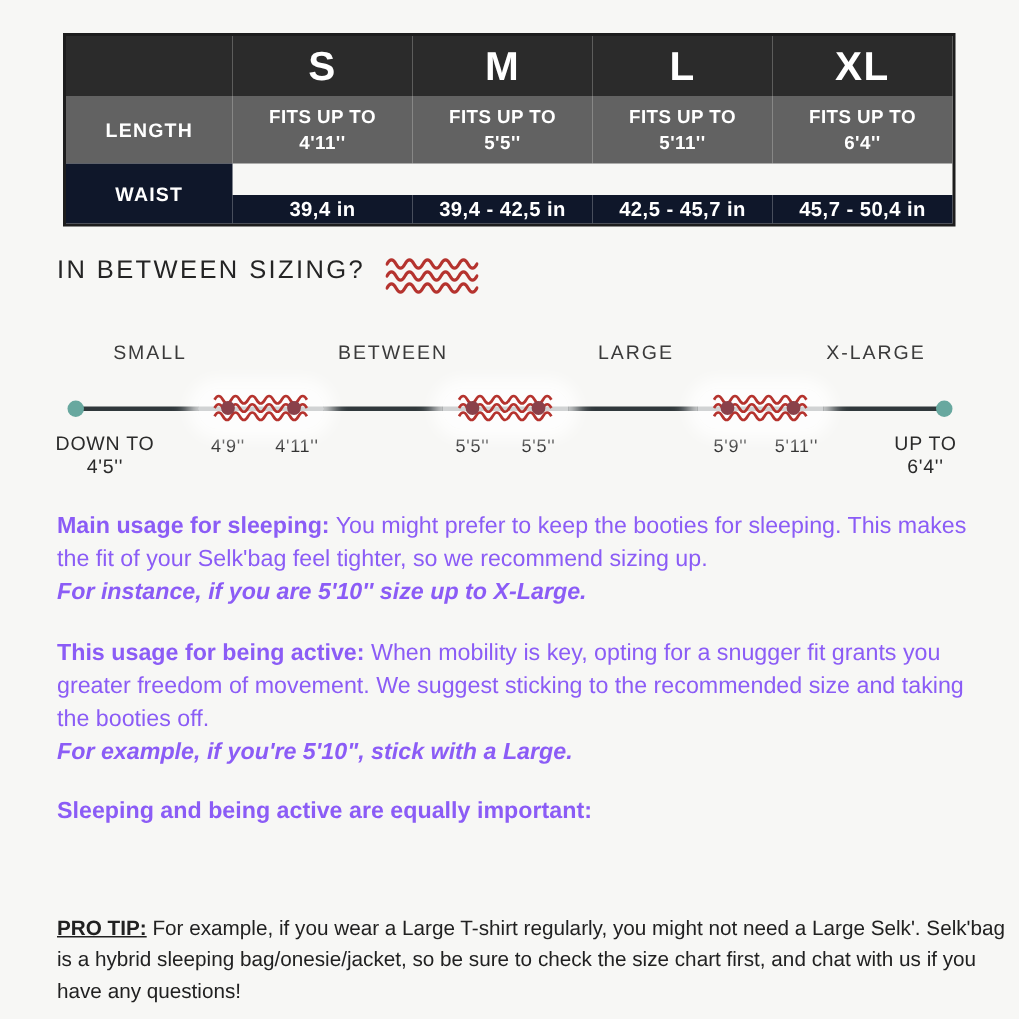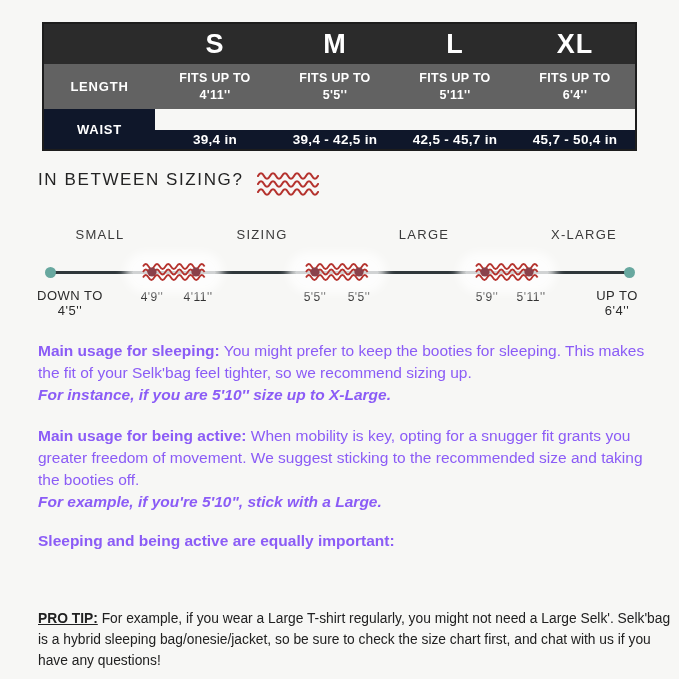--- a/index.html
+++ b/index.html
@@ -179,21 +179,21 @@
       <g fill="none" stroke="#b5332e" stroke-width="2.1" stroke-linecap="round">
         <path d="M1,6 q3,-5.5 6,0 t6,0 t6,0 t6,0 t6,0 t6,0 t6,0 t6,0 t6,0 t6,0"></path>
         <path d="M1,14 q3,-5.5 6,0 t6,0 t6,0 t6,0 t6,0 t6,0 t6,0 t6,0 t6,0 t6,0"></path>
         <path d="M1,22 q3,-5.5 6,0 t6,0 t6,0 t6,0 t6,0 t6,0 t6,0 t6,0 t6,0 t6,0"></path>
       </g>
     </svg>
   </div>
 
   <div class="diagram">
     <span class="cat-label" style="left:100px">SMALL</span>
-    <span class="cat-label" style="left:262px">SIZING</span>
+    <span class="cat-label" style="left:262px">BETWEEN</span>
     <span class="cat-label" style="left:424px">LARGE</span>
     <span class="cat-label" style="left:584px">X-LARGE</span>
 
     <div class="scale-line"></div>
     <div class="end-dot" style="left:45px"></div>
     <div class="end-dot" style="left:624px"></div>
 
     <div class="glow" style="left:132px"></div>
     <div class="glow" style="left:295px"></div>
     <div class="glow" style="left:465px"></div>
@@ -243,21 +243,21 @@
     </div>
   </div>
 
   <div class="section" style="top:340px">
     <span class="lead">Main usage for sleeping:</span>
     <span class="body">You might prefer to keep the booties for sleeping. This makes the fit of your Selk'bag feel tighter, so we recommend sizing up.</span>
     <div class="note">For instance, if you are 5'10'' size up to X-Large.</div>
   </div>
 
   <div class="section" style="top:425px">
-    <span class="lead">Main usage for being active:</span>
+    <span class="lead">This usage for being active:</span>
     <span class="body">When mobility is key, opting for a snugger fit grants you greater freedom of movement. We suggest sticking to the recommended size and taking the booties off.</span>
     <div class="note">For example, if you're 5'10", stick with a Large.</div>
   </div>
 
   <div class="section section--stacked" style="top:530px">
     <span class="lead">Sleeping and being active are equally important:</span>
   </div>
 
   <div class="pro-tip">
     <span class="label">PRO TIP:</span>

